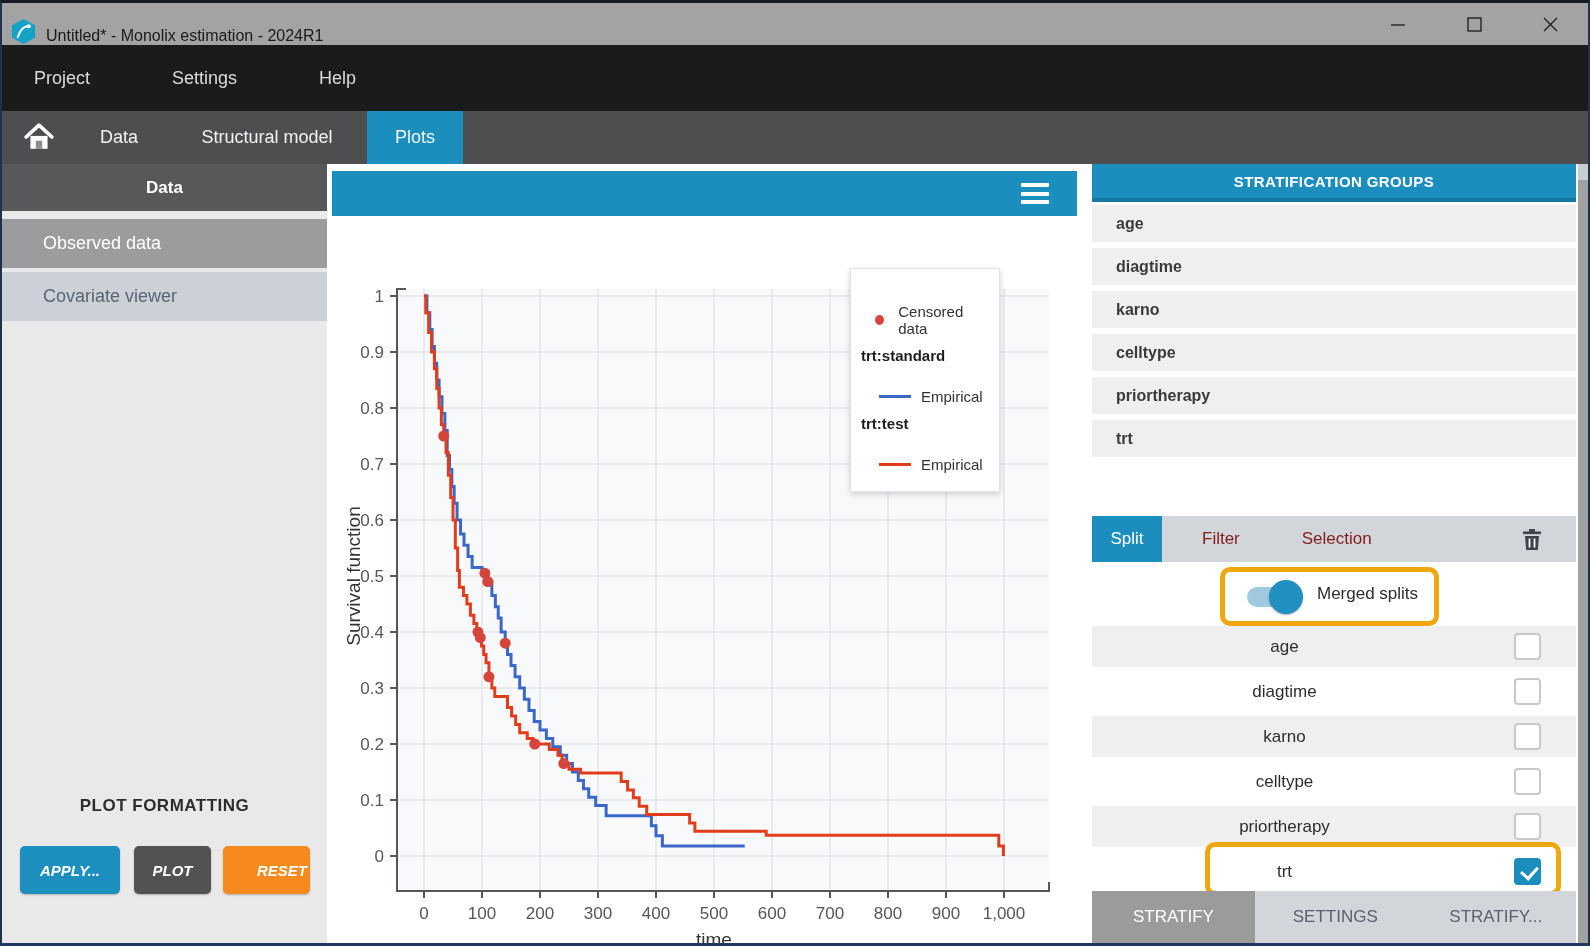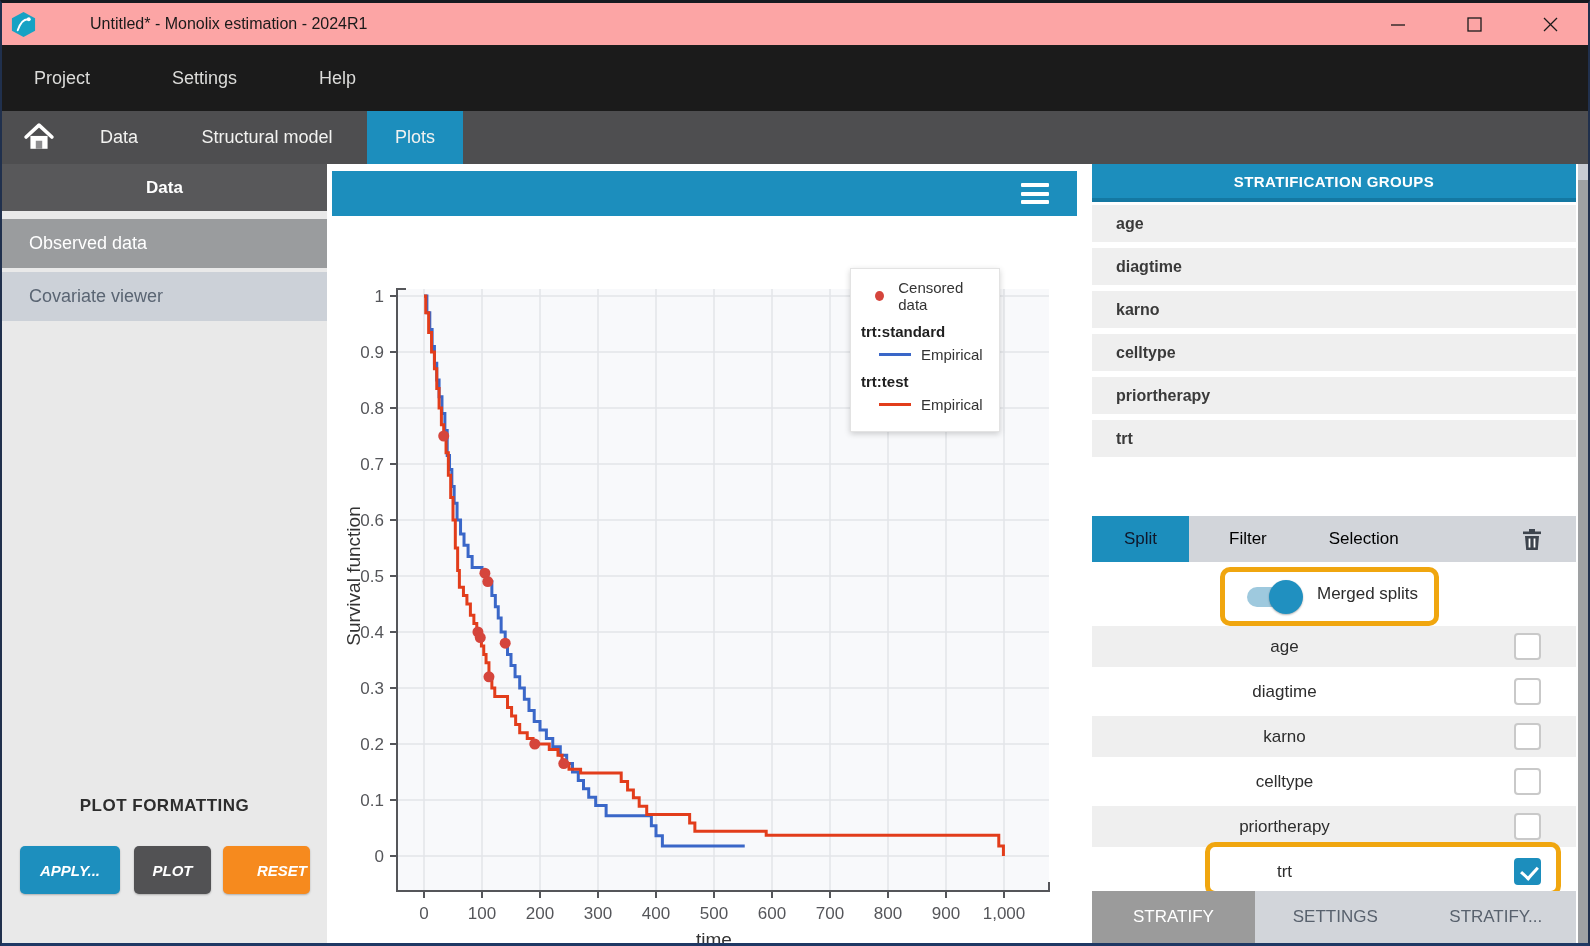--- a/index.html
+++ b/index.html
@@ -1,21 +1,21 @@
 <!DOCTYPE html>
 <html><head>
 <meta charset="utf-8">
 <style>
   * { margin:0; padding:0; box-sizing:border-box; }
   html,body { width:1590px; height:946px; font-family:"Liberation Sans", sans-serif; background:#101418; }
   .app { position:relative; width:1590px; height:946px; background:#ffffff; overflow:hidden;
          border-top:3px solid #161a20; border-left:2px solid #20304d; border-right:2px solid #20304d; border-bottom:3px solid #1f3864; }
 
   
-  .titlebar { position:absolute; left:0; top:0; width:100%; height:42px; background:#fca5a5; display:flex; align-items:center;gap:44px; }
+  .titlebar { position:absolute; left:0; top:0; width:100%; height:42px; background:#a3a3a3; display:flex; align-items:flex-end; }
   .logo { width:27px; height:27px; margin-left:8px; }
   .title-text { margin-left:9px; font-size:16px; color:#1a1a1a; }
   .win-controls { position:absolute; right:0; top:0; height:42px; display:flex; }
   .win-btn { width:76px; height:42px; display:flex; align-items:center; justify-content:center; cursor:pointer; }
   .win-btn svg { stroke:#1a1a1a; stroke-width:1.3; fill:none; }
 
   
   .menubar { position:absolute; left:0; top:42px; width:100%; height:66px; background:#1b1b1b; display:flex; align-items:center; }
   .menu-item { color:#dcdcda; font-size:18px; padding:0 20px; cursor:pointer;text-align:right; }
   .menu-item:first-child { margin-left:12px; }
@@ -30,21 +30,21 @@
   .tab-structural { left:170px; width:190px; }
   .tab-plots { left:365px; width:96px; background:#1c8ebd; }
 
   
   .content { position:absolute; left:0; top:161px; width:100%; height:779px; background:#ffffff; }
 
   
   .left-panel { position:absolute; left:0; top:0; width:325px; height:100%; background:#e9e9e9; }
   .lp-header { height:47px; background:#58585a; color:#ffffff; font-weight:bold; font-size:17px;
                display:flex; align-items:center; justify-content:center; }
-  .lp-item { height:49px; display:flex; align-items:center; padding-left:27px; font-size:18px; cursor:pointer; margin-top:4px; }
+  .lp-item { height:49px; display:flex; align-items:center; padding-left:41px; font-size:18px; cursor:pointer; margin-top:4px; }
   .lp-item.selected { background:#9a9c9e; color:#ffffff; margin-top:8px; }
   .lp-item.alt { background:#ccd1d8; color:#5a6573; }
   .plot-formatting-title { position:absolute; left:0; top:632px; width:100%; text-align:center;
                            font-weight:bold; font-size:17px; color:#2d2d2d; letter-spacing:0.5px; }
   .lp-buttons { position:absolute; left:0; top:682px; width:100%; height:48px; }
   .btn { position:absolute; top:0; height:48px; border:none; border-radius:5px; color:#ffffff;
          font-weight:bold; font-size:15px; font-family:"Liberation Sans",sans-serif; cursor:pointer;
          box-shadow:0 1px 2px rgba(0,0,0,0.25);font-style:italic; }
   .btn-apply { left:18px; width:100px; background:#1d8fbe; }
   .btn-save  { left:132px; width:77px; background:#525254; }
@@ -53,39 +53,39 @@
   
   .plot-panel { position:absolute; left:330px; top:0; width:745px; height:100%; background:#ffffff; }
   .plot-header { position:absolute; left:0; top:7px; width:100%; height:45px; background:#1c8ebd; }
   .hamburger { position:absolute; right:28px; top:12px; width:28px; height:21px; cursor:pointer; }
   .hamburger span { display:block; width:28px; height:4px; background:#ffffff; margin-bottom:4.5px; border-radius:1px; }
   .plot-body { position:absolute; left:0; top:52px; width:745px; height:727px; background:#ffffff; }
   #chart-svg { position:absolute; left:0; top:0; }
 
   .legend { position:absolute; left:518px; top:52px; width:150px; background:#ffffff;
             border:1px solid #e3e3e3; box-shadow:0 2px 6px rgba(0,0,0,0.18); padding:10px 10px 14px 10px; }
-  .legend-row { display:flex; align-items:center; font-size:15px; color:#333333; margin-bottom:4px; }
+  .legend-row { display:flex; align-items:center; font-size:15px; color:#333333; margin-bottom:4px;margin-top:24px; }
   .legend-dot { width:10px; height:10px; border-radius:50%; margin:0 14px 0 14px; }
   .legend-group { font-weight:bold; font-size:15px; color:#1f1f1f; margin:10px 0 6px 0; }
   .legend-line { width:32px; height:3.5px; margin:0 10px 0 18px; }
 
   
   .right-panel { position:absolute; left:1075px; top:0; width:515px; height:100%; background:#ffffff; }
   .rp-inner { position:absolute; left:15px; top:0; width:484px; height:100%; }
   .rp-header { position:absolute; left:0; top:0; width:100%; height:38px; background:#1c8ebd; border-bottom:4px solid #1478a2;
                color:#ffffff; font-weight:bold; font-size:15px; letter-spacing:0.4px;
                display:flex; align-items:center; justify-content:center; }
   .group-row { position:absolute; left:0; width:100%; height:37px; background:#efefef; display:flex; align-items:center;
                padding-left:24px; font-weight:bold; font-size:16px; color:#3a3a3a; cursor:pointer; }
   .group-row.id-row { font-style:italic; font-weight:bold; }
   .id-edit-icon { position:absolute; right:26px; top:2px; width:33px; height:33px; }
 
   .split-bar { position:absolute; left:0; top:352px; width:100%; height:46px; background:#d2d5da; display:flex; align-items:stretch; }
-  .split-tab { width:97px; background:#1c8ebd; color:#0f172a; font-size:17px; display:flex; align-items:center; justify-content:center; cursor:pointer; }
-  .bar-tab { color:#000000; font-size:17px; display:flex; align-items:center; justify-content:center; cursor:pointer; padding:0 22px; }
+  .split-tab { width:70px; background:#1c8ebd; color:#ffffff; font-size:17px; display:flex; align-items:center; justify-content:center; cursor:pointer; }
+  .bar-tab { color:#7f1d1d; font-size:17px; display:flex; align-items:center; justify-content:center; cursor:pointer; padding:0 22px; }
   .trash-btn { position:absolute; right:32px; top:11px; width:24px; height:24px; cursor:pointer; }
 
   .merged-row { position:absolute; left:0; top:398px; width:100%; height:50px; background:#ffffff; }
   .hl-toggle { position:absolute; left:128px; top:5px; width:219px; height:59px; border:5px solid #f0a60f; border-radius:10px; background:#ffffff; }
   .toggle { position:absolute; left:22px; top:15px; width:52px; height:20px; border-radius:10px; background:#9ec9de; cursor:pointer; }
   .toggle-knob { position:absolute; right:-4px; top:-7px; width:34px; height:34px; border-radius:50%; background:#2090c0; box-shadow:0 1px 2px rgba(0,0,0,0.3); }
   .toggle-label { position:absolute; left:92px; top:12px; font-size:17px; color:#2d2d2d; white-space:nowrap; }
 
   .cb-row { position:absolute; left:0; width:100%; height:41px; display:flex; align-items:center; }
   .cb-row .cb-label { position:absolute; left:0; width:385px; text-align:center; font-size:17px; color:#2d2d2d; }

